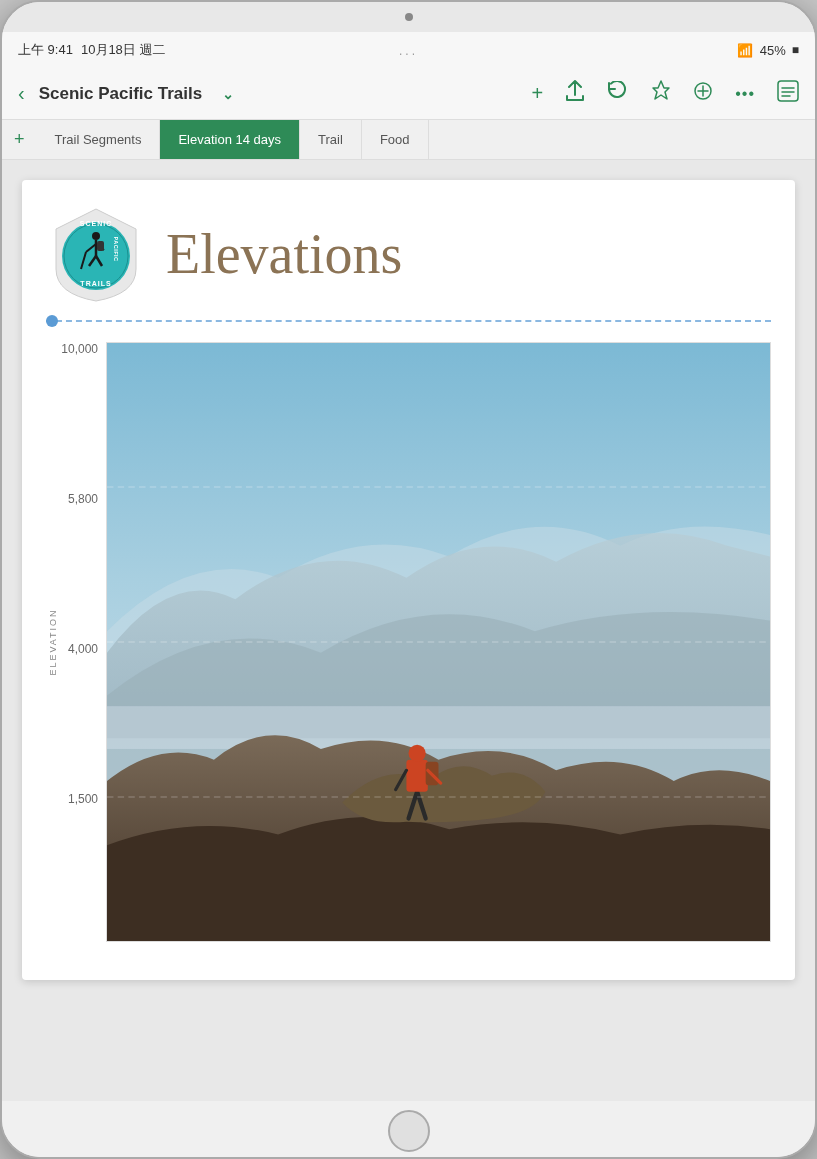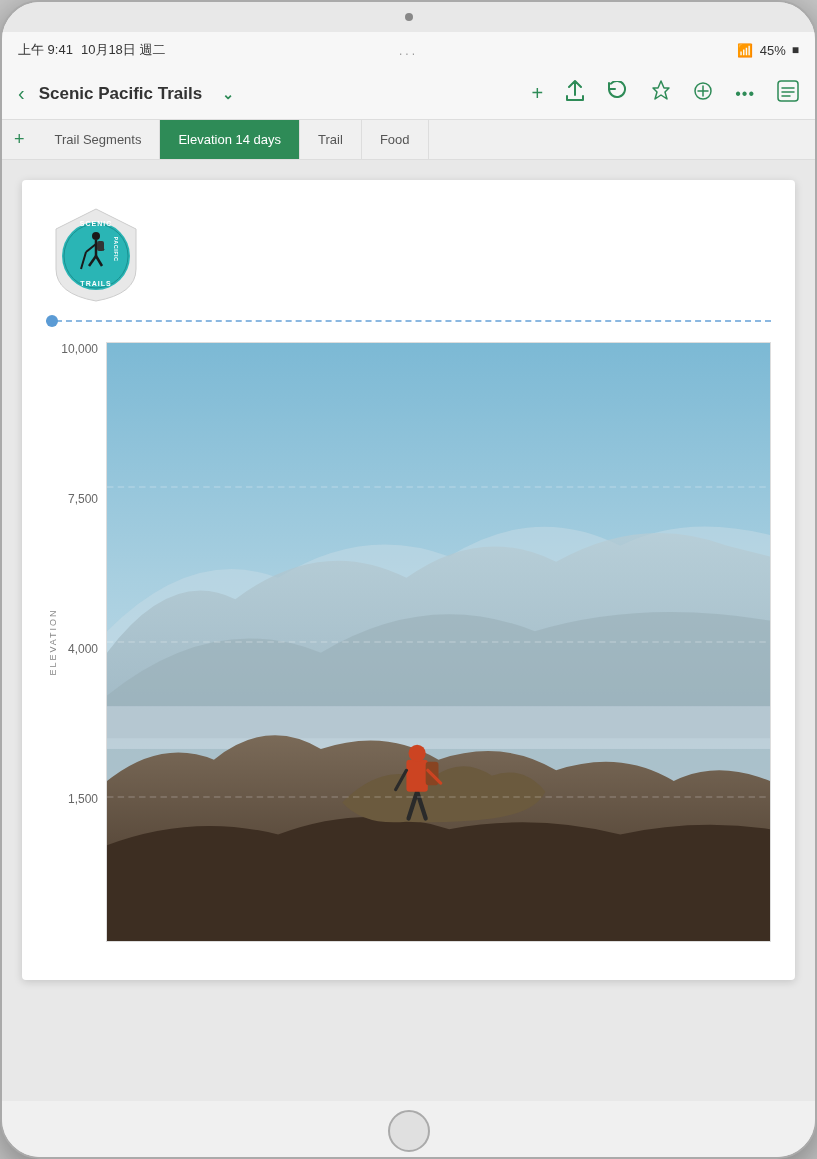--- a/index.html
+++ b/index.html
@@ -364,33 +364,34 @@
             <rect x="51" y="37" width="7" height="10" rx="2" fill="#333"></rect>
           </g>
 
           <text x="50" y="22" text-anchor="middle" font-size="7" font-weight="bold" fill="#fff" letter-spacing="1">SCENIC</text>
 
           <text x="68" y="45" text-anchor="middle" font-size="5.5" font-weight="bold" fill="#fff" letter-spacing="0.5" transform="rotate(90 68 45)">PACIFIC</text>
 
           <text x="50" y="82" text-anchor="middle" font-size="7" font-weight="bold" fill="#fff" letter-spacing="1">TRAILS</text>
         </svg>
 
+        <h1 class="page-title">Elevations</h1>
       </div>
 
       <div style="position:relative; margin-bottom: 20px;">
         <div style="width:12px; height:12px; background:#5b9bd5; border-radius:50%; position:absolute; left:0; top:50%; transform:translateY(-50%); z-index:2;"></div>
         <hr class="dashed-separator" style="margin-left:0;">
       </div>
 
       <div class="chart-container">
 
         <div class="chart-y-axis">
           <div style="writing-mode: vertical-rl; text-orientation: mixed; transform: rotate(180deg); font-size:9px; color:#888; text-transform:uppercase; letter-spacing:2px; position:absolute; left:2px; top:50%; transform:translateY(-50%) rotate(180deg);">ELEVATION</div>
           <div class="y-tick" style="margin-top:0;margin-left:28px;">10,000</div>
-          <div class="y-tick">7,500</div>
+          <div class="y-tick">5,800</div>
           <div class="y-tick">4,000</div>
           <div class="y-tick">1,500</div>
           <div class="y-tick"></div>
         </div>
 
         <div class="chart-body">
           
           <svg width="100%" height="100%" viewBox="0 0 620 580" preserveAspectRatio="xMidYMid slice" xmlns="http://www.w3.org/2000/svg">
 
             <defs>

